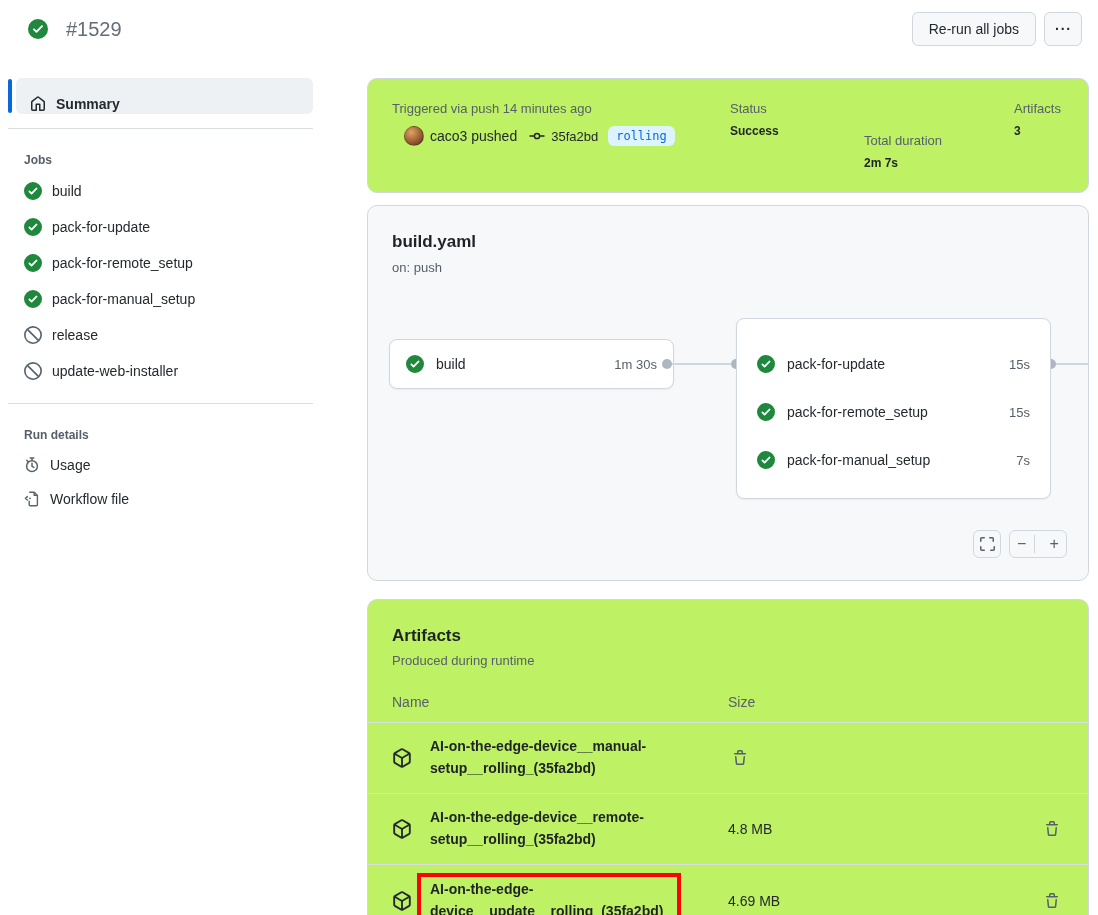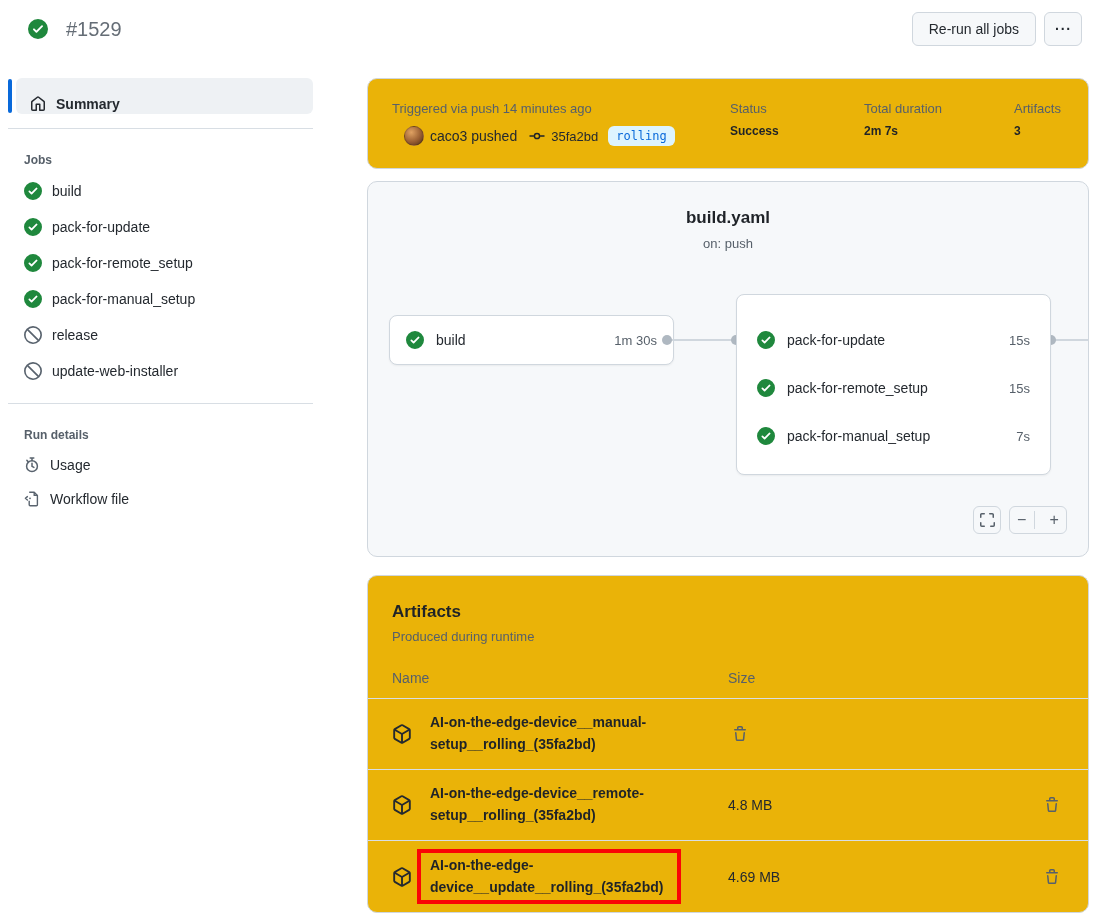--- a/index.html
+++ b/index.html
@@ -31,43 +31,43 @@
   .side-divider { border:none; border-top:1px solid #d8dee4; margin:14px 0 0 0; }
   .side-section-title { font-size:12px; font-weight:bold; color:#57606a;
     margin:24px 0 6px 16px; }
   .side-item { display:flex; align-items:center; gap:10px; padding:9px 16px;
     font-size:14px; color:#24292f; cursor:pointer; border-radius:6px; }
   .icon16 { width:16px; height:16px; flex:none; display:block; }
   .icon18 { width:18px; height:18px; flex:none; display:block; }
   .icon20 { width:20px; height:20px; flex:none; display:block; }
 
   
-  .card { border:1px solid #d0d7de; border-radius:10px; background:#eab308; }
+  .card { border:1px solid #d0d7de; border-radius:10px; background:#bef264; }
 
   
   .summary-card { padding:22px 24px; display:flex; margin-bottom:12px; }
   .col-label { font-size:13px; color:#57606a; }
   .col-value { font-size:12px; font-weight:bold; color:#1f2328; margin-top:8px; }
   .trigger-col { width:338px; flex:none; }
   .commit-line { display:flex; align-items:center; margin-top:10px; gap:6px;margin-left:12px; }
   .avatar { width:20px; height:20px; border-radius:50%; flex:none;
     background:radial-gradient(circle at 35% 30%, #e0a263 0%, #9a5f33 55%, #4a2c16 100%);
     border:1px solid rgba(0,0,0,.15); }
   .pushed-text { font-size:14px; color:#24292f; margin-right:6px; }
   .sha { font-size:13px; color:#24292f; }
   .branch-badge { font-family:"DejaVu Sans Mono","Liberation Mono",monospace;
     font-size:12px; color:#0969da; background:#ddf4ff; padding:3px 8px;
     border-radius:6px; margin-left:4px; cursor:pointer; }
   .stat-col-status { width:134px; flex:none; }
-  .stat-col-duration { width:150px; flex:none; }
+  .stat-col-duration { width:150px; flex:none;margin-top:32px; }
   .stat-col-artifacts { flex:none; }
 
   
   .graph-card { background:#f6f8fa; height:376px; position:relative;
-    padding:26px 24px; margin-bottom:18px; overflow:hidden;text-align:center; }
+    padding:26px 24px; margin-bottom:18px; overflow:hidden; }
   .wf-name { font-size:17px; font-weight:bold; color:#1f2328; }
   .wf-trigger { font-size:13px; color:#57606a; margin-top:8px; }
   .job-node { position:absolute; left:21px; top:133px; width:285px; height:50px;
     background:#fff; border:1px solid #d0d7de; border-radius:8px;
     box-shadow:0 1px 2px rgba(31,35,40,.06); display:flex; align-items:center;
     padding:0 16px; gap:12px; cursor:pointer; }
   .job-node .job-label { font-size:14px; color:#24292f; }
   .job-duration { margin-left:auto; font-size:13px; color:#57606a; }
   .job-group { position:absolute; left:368px; top:112px; width:315px; height:181px;
     background:#fff; border:1px solid #d0d7de; border-radius:8px;

